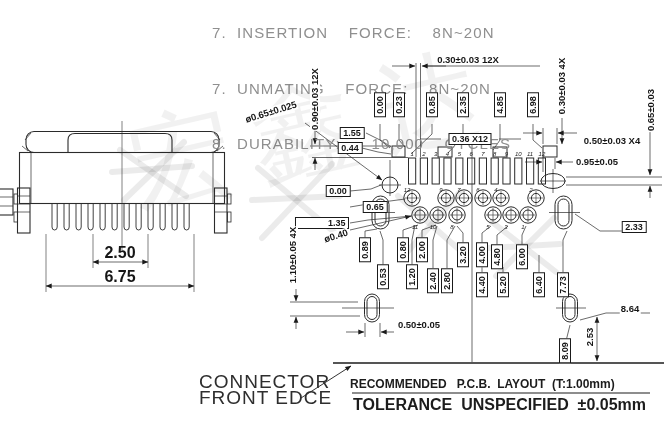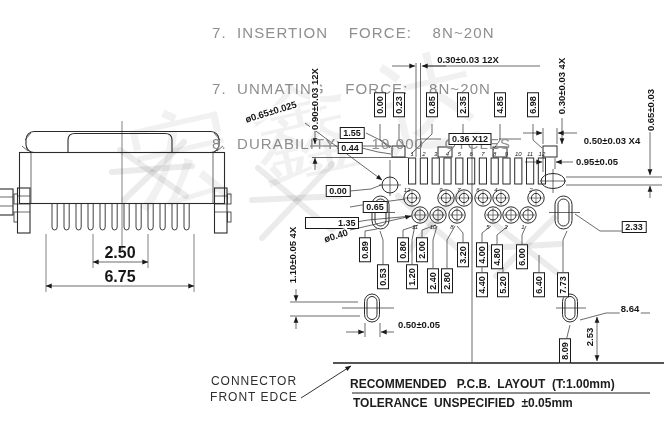--- a/index.html
+++ b/index.html
@@ -9,25 +9,25 @@
   .notes{position:absolute;left:212px;top:-13px;line-height:18.5px;font-size:15px;
          color:#8f8f8f;letter-spacing:1.1px;word-spacing:5px;white-space:pre;}
   .dim{position:absolute;color:#161616;background:#fff;font-weight:700;font-size:9px;
        line-height:10px;white-space:nowrap;padding:0 1px;z-index:3;}
   .dim.plain{font-size:9.5px;}
   .dim.lg{font-size:16px;background:transparent;}
   .dim.boxed{border:1.1px solid #1a1a1a;padding:0 2.5px;}
   .tiny{position:absolute;font-size:6px;font-style:italic;color:#222;
         transform:translate(-50%,-50%);z-index:2;white-space:nowrap;}
   .callout{position:absolute;left:199px;top:374px;width:110px;text-align:center;
-           font-size:12px;line-height:15.5px;letter-spacing:1px;color:#2e2e2e;white-space:pre;}
+           font-size:19px;line-height:15.5px;letter-spacing:1px;color:#2e2e2e;white-space:pre;}
   .pcb-title{position:absolute;left:350px;top:377px;width:250px;text-align:center;
              font-size:12px;font-weight:700;color:#1c1c1c;white-space:pre;}
-  .pcb-tol{position:absolute;left:353px;top:396px;width:250px;text-align:left;
-           font-size:12px;font-weight:700;color:#1c1c1c;white-space:pre;}
+  .pcb-tol{position:absolute;left:353px;top:396px;width:250px;text-align:right;
+           font-size:16px;font-weight:700;color:#1c1c1c;white-space:pre;}
   .watermark{position:absolute;left:115px;top:105px;font-size:104px;letter-spacing:22px;
              color:#000;opacity:0.05;transform:rotate(-13deg);transform-origin:left top;
              white-space:nowrap;z-index:1;}
 </style>
 </head>
 <body>
 
 <div class="stage">
 
   <span class="watermark">宏鑫达</span>
@@ -255,21 +255,21 @@
       <span class="dim boxed" style="left: 470px; top: 139px; transform: translate(-50%, -50%) rotate(0deg);">0.36  X12</span>
       <span class="dim plain" style="left: 271px; top: 112px; transform: translate(-50%, -50%) rotate(-17deg);">ø0.65±0.025</span>
       <span class="dim boxed" style="left: 380px; top: 105px; transform: translate(-50%, -50%) rotate(-90deg);">0.00</span>
       <span class="dim boxed" style="left: 399px; top: 105px; transform: translate(-50%, -50%) rotate(-90deg);">0.23</span>
       <span class="dim boxed" style="left: 432px; top: 105px; transform: translate(-50%, -50%) rotate(-90deg);">0.85</span>
       <span class="dim boxed" style="left: 463px; top: 105px; transform: translate(-50%, -50%) rotate(-90deg);">2.35</span>
       <span class="dim boxed" style="left: 500px; top: 105px; transform: translate(-50%, -50%) rotate(-90deg);">4.85</span>
       <span class="dim boxed" style="left: 533px; top: 105px; transform: translate(-50%, -50%) rotate(-90deg);">6.98</span>
       <span class="dim boxed" style="left: 338px; top: 191px; transform: translate(-50%, -50%) rotate(0deg);">0.00</span>
       <span class="dim boxed" style="left: 356px; top: 207px; transform: translate(-50%, -50%) rotate(0deg); margin-left: 19px;">0.65</span>
-      <span class="dim boxed" style="left: 332px; top: 223px; transform: translate(-50%, -50%) rotate(0deg); padding-left: 32px;">1.35</span>
+      <span class="dim boxed" style="left: 322px; top: 223px; transform: translate(-50%, -50%) rotate(0deg); padding-left: 32px;">1.35</span>
       <span class="dim plain" style="left: 336px; top: 236px; transform: translate(-50%, -50%) rotate(-17deg);">ø0.40</span>
       <span class="dim plain" style="left: 293px; top: 255px; transform: translate(-50%, -50%) rotate(-90deg);">1.10±0.05  4X</span>
       <span class="dim boxed" style="left: 365px; top: 250px; transform: translate(-50%, -50%) rotate(-90deg);">0.89</span>
       <span class="dim boxed" style="left: 403px; top: 250px; transform: translate(-50%, -50%) rotate(-90deg);">0.80</span>
       <span class="dim boxed" style="left: 422px; top: 250px; transform: translate(-50%, -50%) rotate(-90deg);">2.00</span>
       <span class="dim boxed" style="left: 463px; top: 255px; transform: translate(-50%, -50%) rotate(-90deg);">3.20</span>
       <span class="dim boxed" style="left: 482px; top: 255px; transform: translate(-50%, -50%) rotate(-90deg);">4.00</span>
       <span class="dim boxed" style="left: 497px; top: 257px; transform: translate(-50%, -50%) rotate(-90deg);">4.80</span>
       <span class="dim boxed" style="left: 522px; top: 257px; transform: translate(-50%, -50%) rotate(-90deg);">6.00</span>
       <span class="dim boxed" style="left: 383px; top: 277px; transform: translate(-50%, -50%) rotate(-90deg);">0.53</span>

